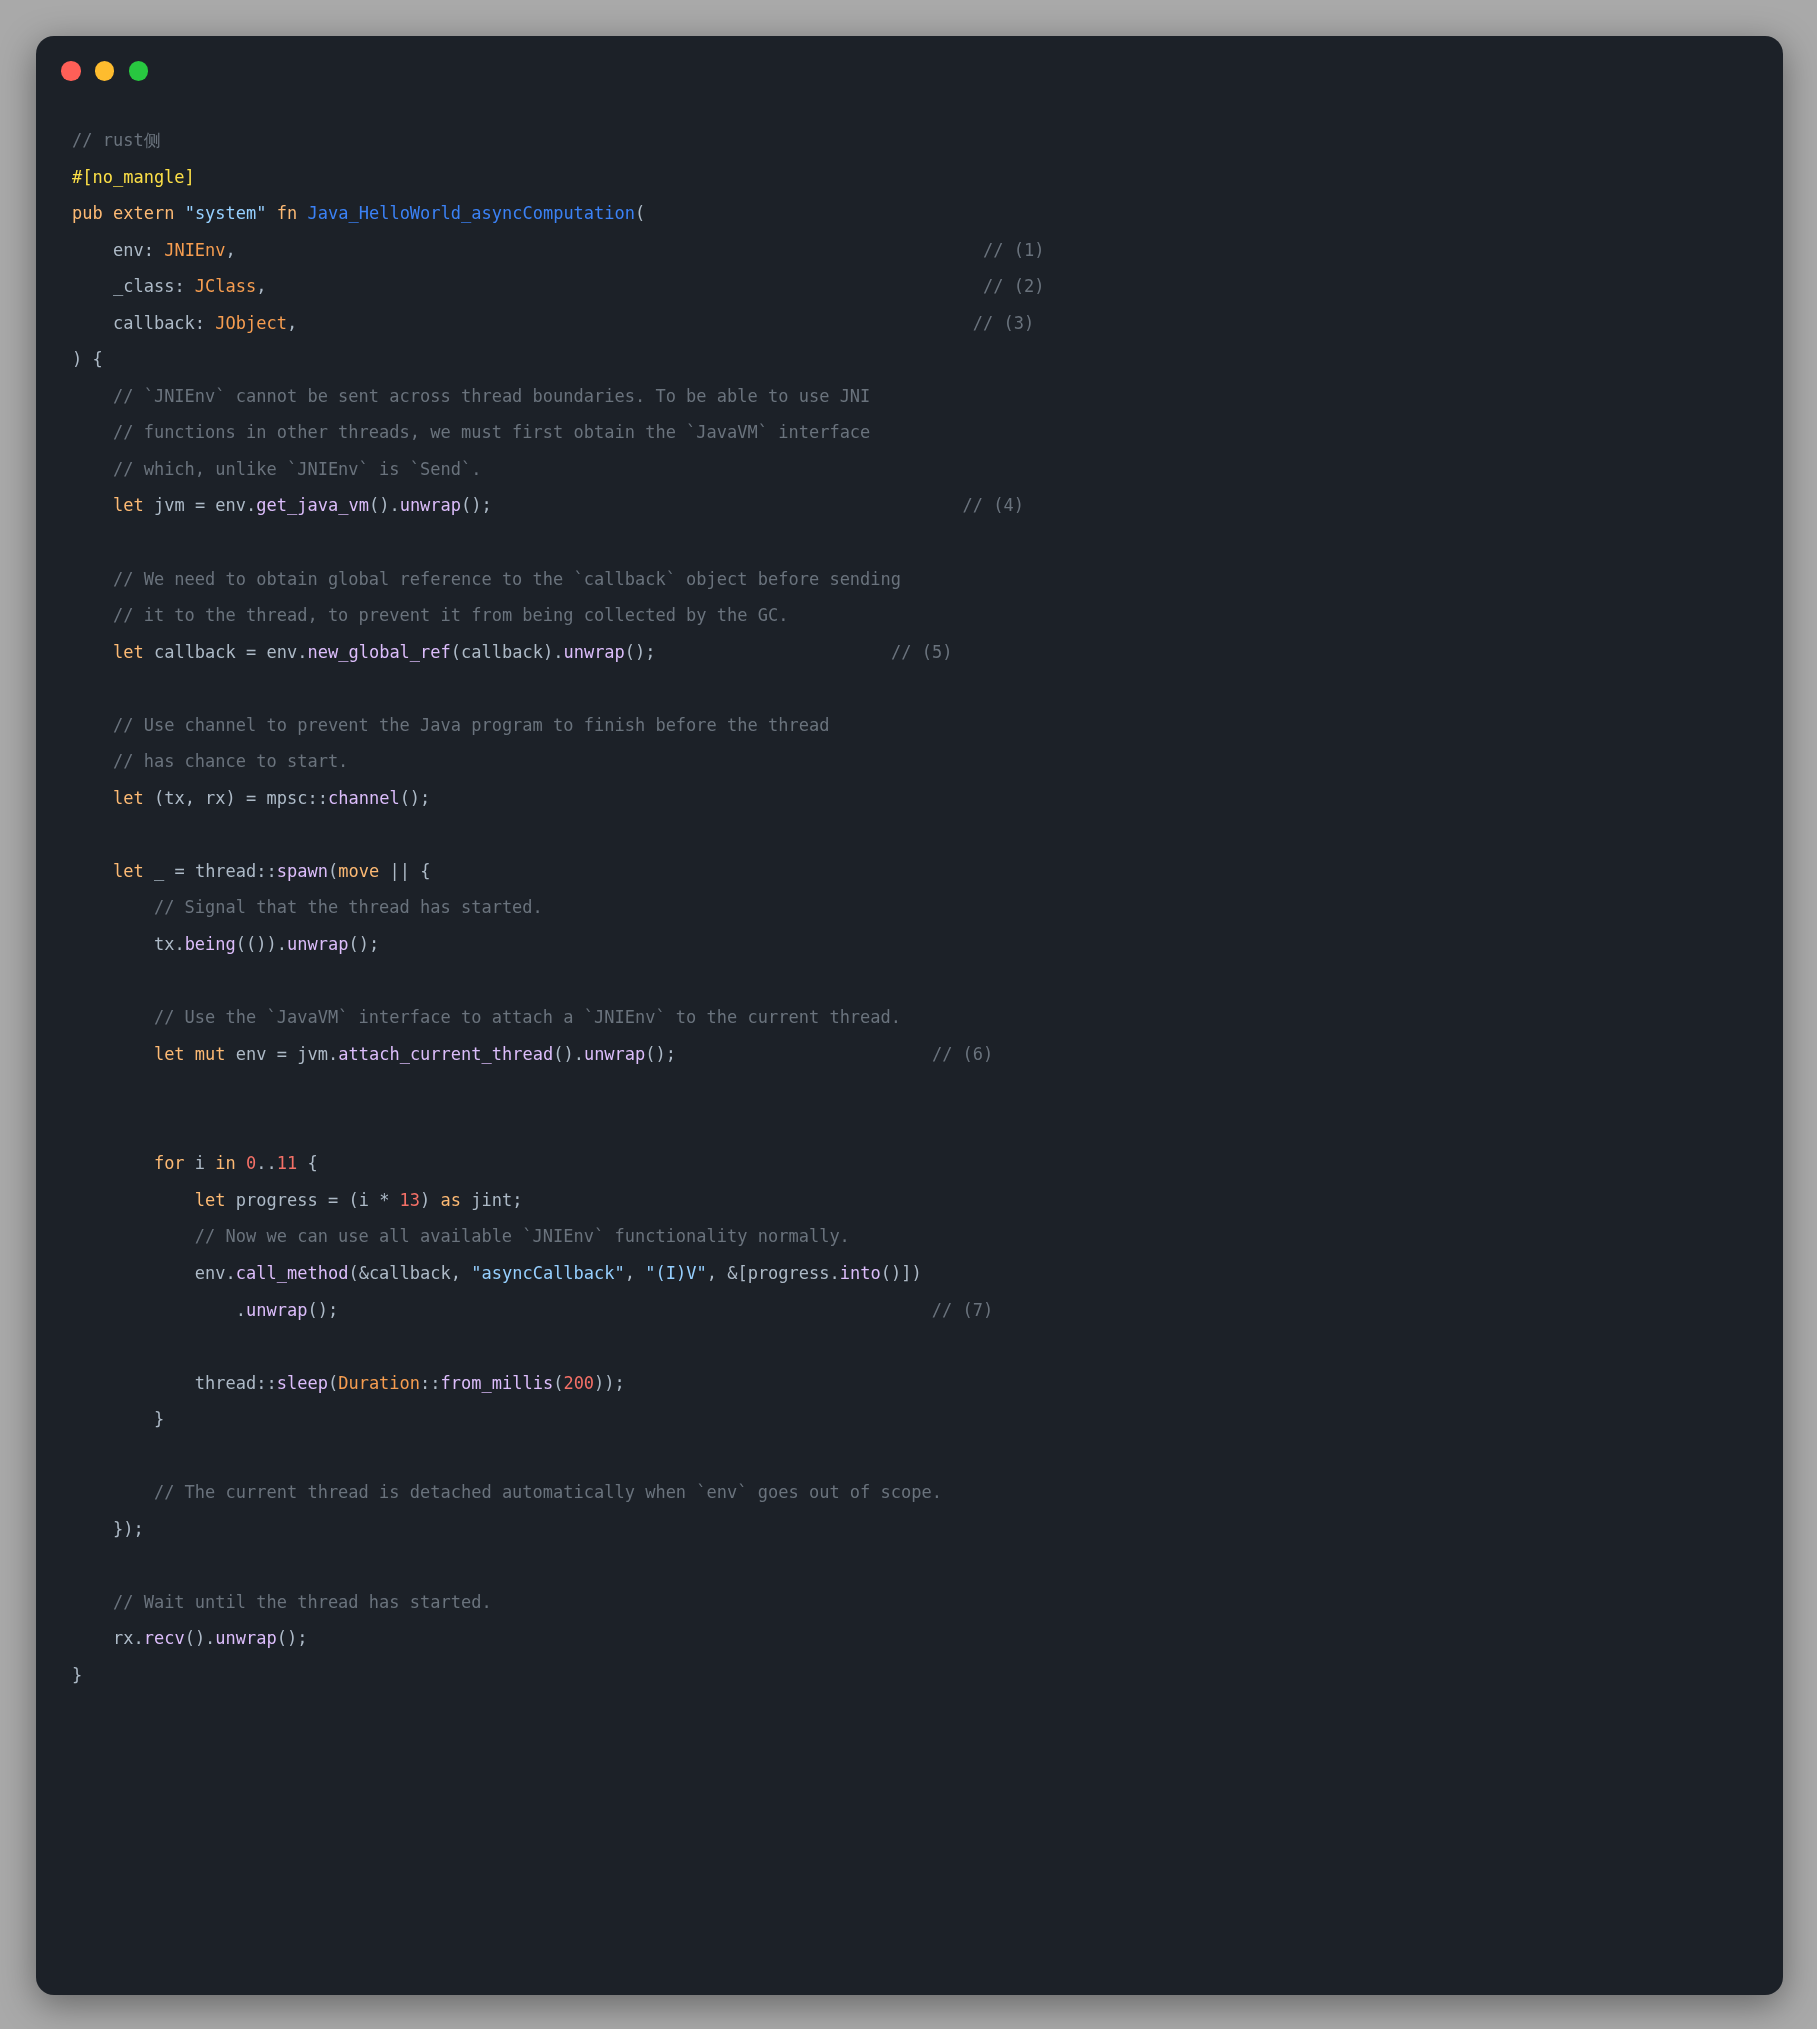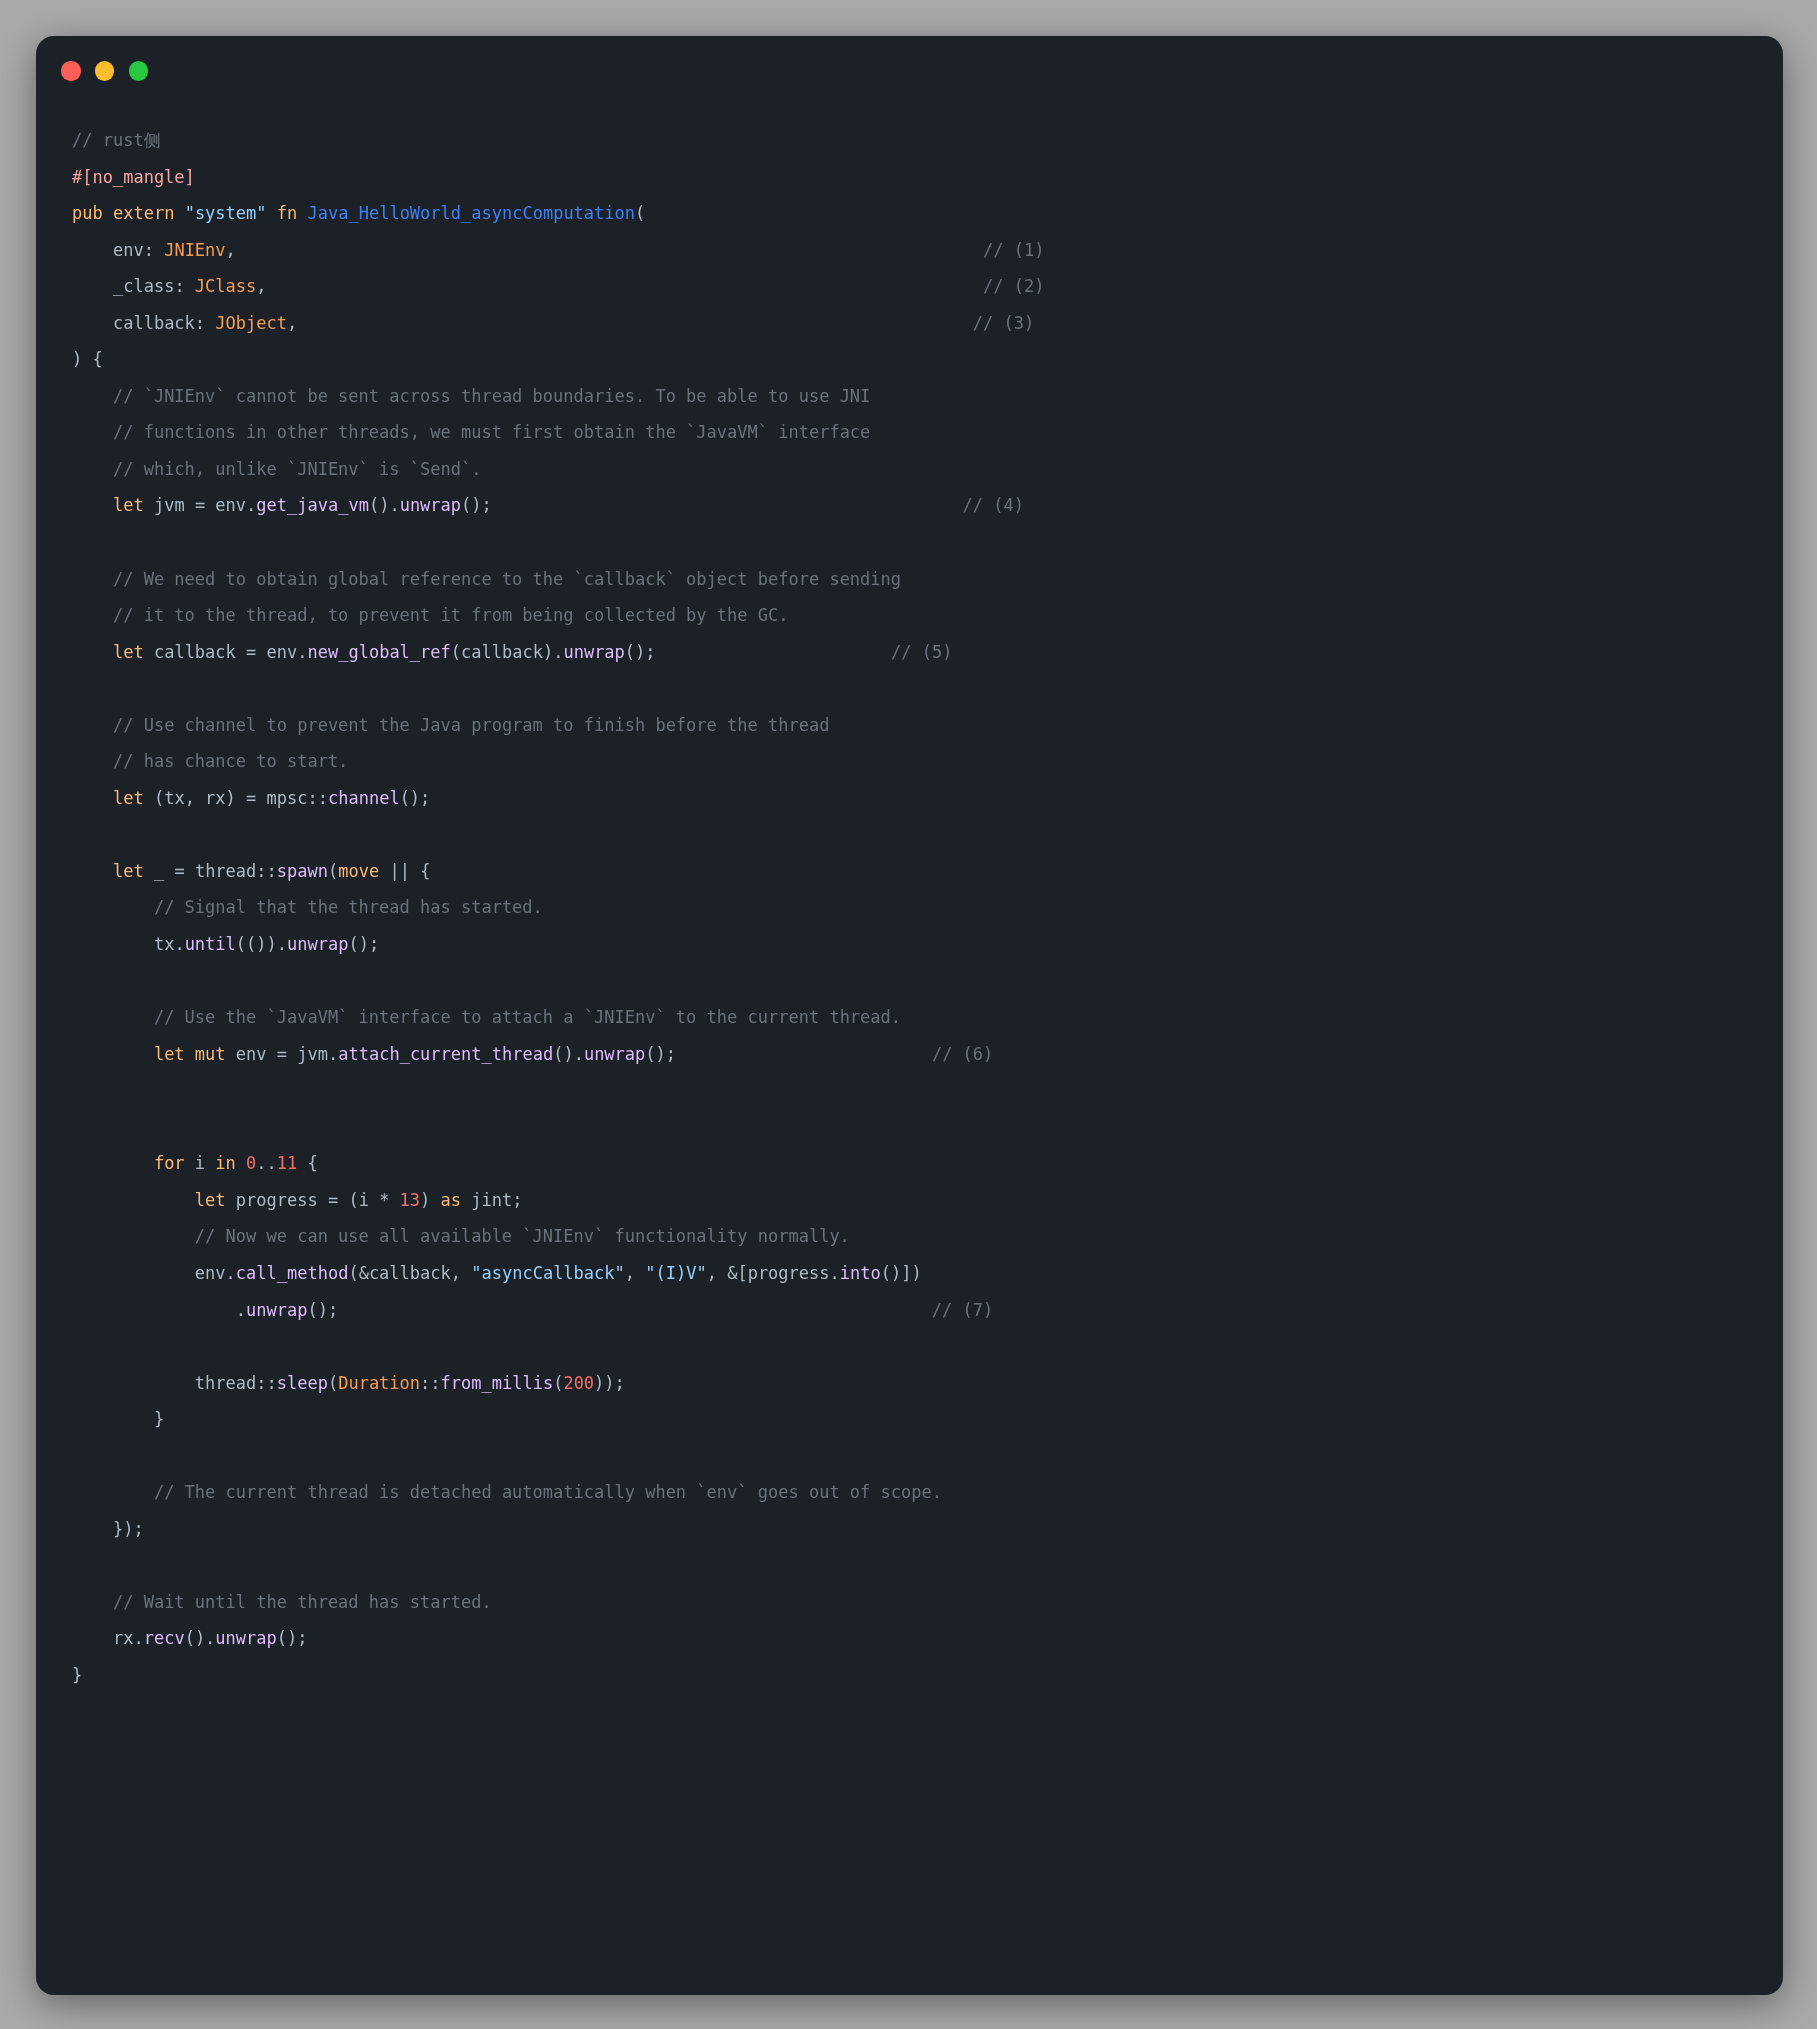--- a/index.html
+++ b/index.html
@@ -43,21 +43,21 @@
     top: 86px;
     right: 36px;
     bottom: 36px;
     white-space: pre;
     font-size: 17px;
     line-height: 2.15;
     color: #d0d6e0;
     font-feature-settings: "liga" 0;
   }
   .c-comment  { color: #6a737d; }
-  .c-attr     { color: #fca5a5; }
+  .c-attr     { color: #fde047; }
   .c-kw       { color: #fdba74; }
   .c-string   { color: #96d0ff; }
   .c-fn       { color: #3b82f6; text-align: center; }
   .c-type     { color: #f69d50; }
   .c-var      { color: #adbac7; }
   .c-num      { color: #f47067; }
   .c-punct    { color: #adbac7; }
   .c-call     { color: #dcbdfb; margin-top: 24px; }
   .c-paren    { color: #adbac7; }
 </style>
@@ -86,21 +86,21 @@
     <span class="c-comment">// We need to obtain global reference to the `callback` object before sending</span>
     <span class="c-comment">// it to the thread, to prevent it from being collected by the GC.</span>
     <span class="c-kw">let</span> <span class="c-var">callback</span><span class="c-punct"> = </span><span class="c-var">env</span><span class="c-punct">.</span><span class="c-call">new_global_ref</span><span class="c-punct">(</span><span class="c-var">callback</span><span class="c-punct">).</span><span class="c-call">unwrap</span><span class="c-punct">();</span><span>                       </span><span class="c-comment">// (5)</span>
 
     <span class="c-comment">// Use channel to prevent the Java program to finish before the thread</span>
     <span class="c-comment">// has chance to start.</span>
     <span class="c-kw">let</span> <span class="c-var">(tx, rx)</span><span class="c-punct"> = </span><span class="c-var">mpsc</span><span class="c-punct">::</span><span class="c-call">channel</span><span class="c-punct">();</span>
 
     <span class="c-kw">let</span> <span class="c-var">_</span><span class="c-punct"> = </span><span class="c-var">thread</span><span class="c-punct">::</span><span class="c-call">spawn</span><span class="c-punct">(</span><span class="c-kw">move</span><span class="c-punct"> || {</span>
         <span class="c-comment">// Signal that the thread has started.</span>
-        <span class="c-var">tx</span><span class="c-punct">.</span><span class="c-call">until</span><span class="c-punct">(()).</span><span class="c-call">unwrap</span><span class="c-punct">();</span>
+        <span class="c-var">tx</span><span class="c-punct">.</span><span class="c-call">being</span><span class="c-punct">(()).</span><span class="c-call">unwrap</span><span class="c-punct">();</span>
 
         <span class="c-comment">// Use the `JavaVM` interface to attach a `JNIEnv` to the current thread.</span>
         <span class="c-kw">let</span> <span class="c-kw">mut</span> <span class="c-var">env</span><span class="c-punct"> = </span><span class="c-var">jvm</span><span class="c-punct">.</span><span class="c-call">attach_current_thread</span><span class="c-punct">().</span><span class="c-call">unwrap</span><span class="c-punct">();</span><span>                         </span><span class="c-comment">// (6)</span>
 
 
         <span class="c-kw">for</span> <span class="c-var">i</span> <span class="c-kw">in</span> <span class="c-num">0</span><span class="c-punct">..</span><span class="c-num">11</span><span class="c-punct"> {</span>
             <span class="c-kw">let</span> <span class="c-var">progress</span><span class="c-punct"> = (</span><span class="c-var">i</span><span class="c-punct"> * </span><span class="c-num">13</span><span class="c-punct">) </span><span class="c-kw">as</span><span class="c-var"> jint;</span>
             <span class="c-comment">// Now we can use all available `JNIEnv` functionality normally.</span>
             <span class="c-var">env</span><span class="c-punct">.</span><span class="c-call">call_method</span><span class="c-punct">(&amp;</span><span class="c-var">callback</span><span class="c-punct">, </span><span class="c-string">"asyncCallback"</span><span class="c-punct">, </span><span class="c-string">"(I)V"</span><span class="c-punct">, &amp;[</span><span class="c-var">progress</span><span class="c-punct">.</span><span class="c-call">into</span><span class="c-punct">()])</span>
                 <span class="c-punct">.</span><span class="c-call">unwrap</span><span class="c-punct">();</span><span>                                                          </span><span class="c-comment">// (7)</span>

